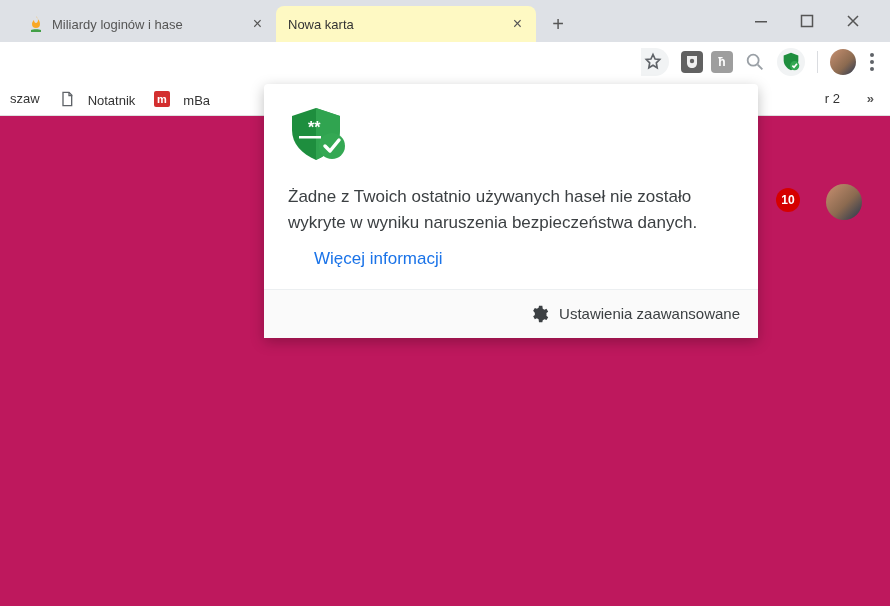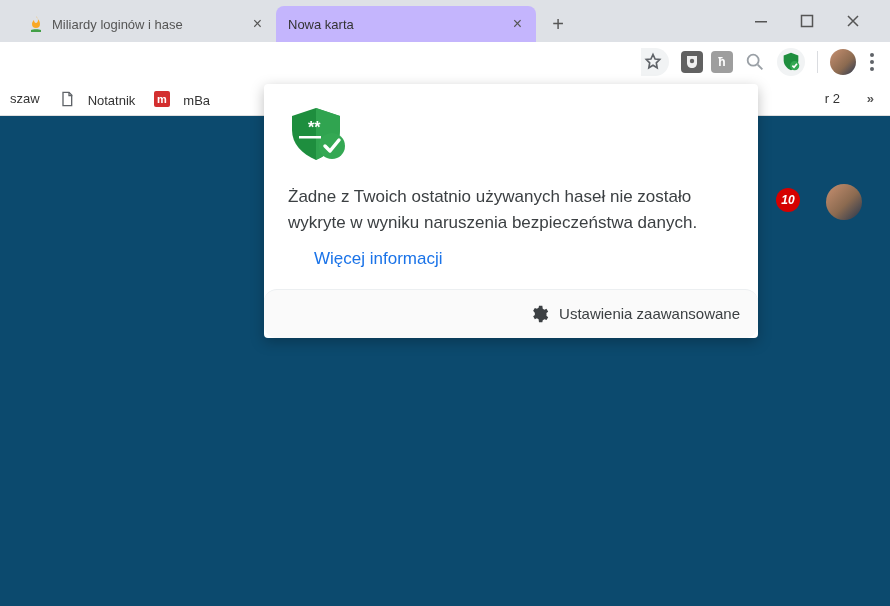--- a/index.html
+++ b/index.html
@@ -26,21 +26,21 @@
       align-items: center;
       padding: 0 12px;
       font-size: 13px;
       color: #555;
       gap: 8px;
       border-radius: 8px 8px 0 0;
       min-width: 260px;
       position: relative;
     }
     .tab.inactive { background: transparent; }
-    .tab.active { background: #c4b5fd; color: #333; }
+    .tab.active { background: #fef9c3; color: #333; }
     .tab-title { flex: 1; white-space: nowrap; overflow: hidden; text-overflow: ellipsis; }
     .tab-close {
       font-size: 16px;
       color: #555;
       cursor: pointer;
       padding: 0 2px;
     }
     .tab-favicon {
       width: 16px;
       height: 16px;
@@ -130,23 +130,22 @@
       border-bottom:1px solid #e0e0e0;
       position:relative;
     }
     .bm-item { display:flex; align-items:flex-end; gap:12px; }
     .bm-item .bi { width:18px; height:18px; display:flex; align-items:center; justify-content:center; }
     .chevrons { position:absolute; right:16px; font-weight:bold; color:#555; }
 
     
     .page {
       position: relative;
-      background:#0c4a6e;
+      background:#be185d;
       height: calc(606px - 42px - 40px - 34px);
-      font-style: italic;
     }
     .notif-badge {
       position:absolute;
       top: 72px; right: 90px;
       width:24px; height:24px; border-radius:50%;
       background:#d50000; color:#fff; font-size:12px; font-weight:bold;
       display:flex; align-items:center; justify-content:center;
     }
     .page-avatar {
       position:absolute; top:68px; right:28px;
@@ -183,21 +182,21 @@
       display:block;
       padding: 6px 24px 20px 24px;
       font-size:17px; color:#1a73e8; cursor:pointer;margin-left:26px;
     }
     .popup-footer {
       display:flex; align-items:center; justify-content:flex-end;
       gap:10px;
       padding: 14px 18px;
       border-top:1px solid #eceff1;
       background:#fafafa;
-      font-size:15px; color:#3c4043;border-radius:13px;
+      font-size:15px; color:#3c4043;
     }
     .gear { width:20px; height:20px; }
 
     
     svg { display:block; }
   </style>
 </head>
 <body>
 
 <div class="tab-strip">

